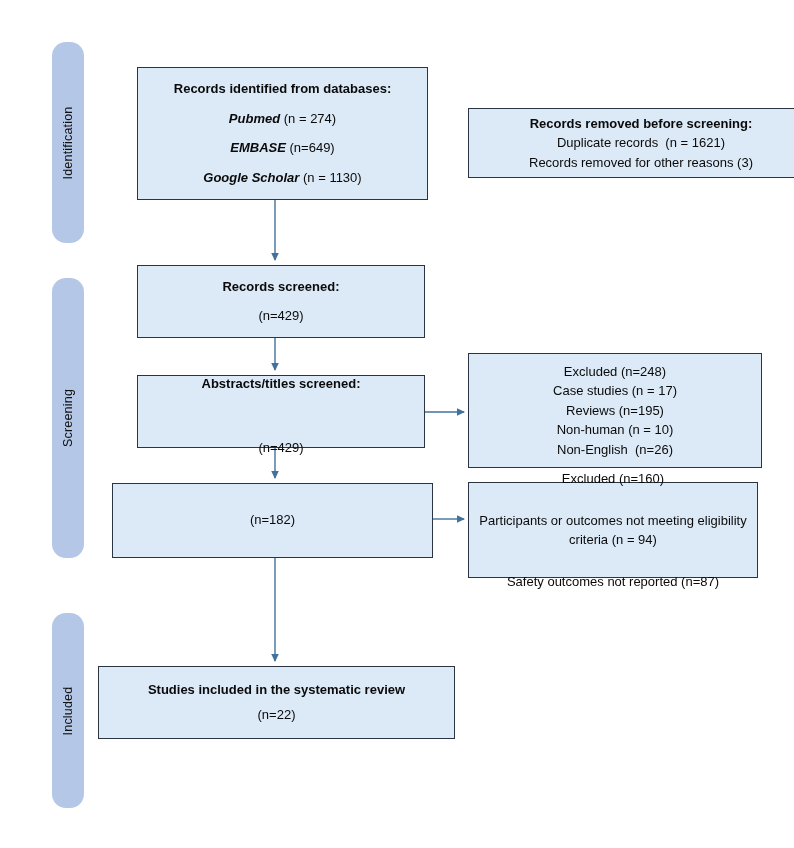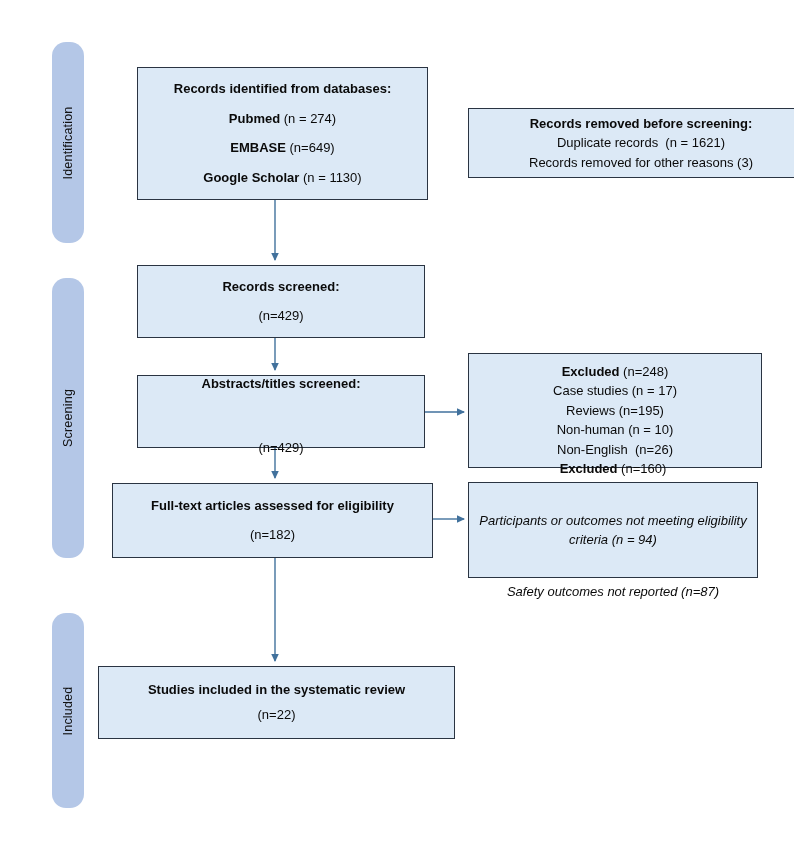--- a/index.html
+++ b/index.html
@@ -23,25 +23,25 @@
     transform:rotate(-90deg);white-space:nowrap;font-size:12.5px;color:#111;
     letter-spacing:0.2px;
   }
   .box{
     position:absolute;box-sizing:border-box;background:var(--box-fill);
     border:1.6px solid var(--box-border);
     display:flex;flex-direction:column;align-items:center;justify-content:space-evenly;
     text-align:center;font-size:13px;line-height:1.25;
   }
   .box-title{font-weight:bold;}
-  .inline-title{font-weight:bold;}
-  .db{font-weight:bold;}
+  .inline-title{font-weight:normal;}
+  .db{font-weight:bold;font-style:italic;}
   .side{justify-content:center;line-height:1.5;padding:2px 6px;}
   .tight{justify-content:center;gap:8px;}
-  .para{margin-top:12px;font-style:italic;}
+  .para{margin-top:2px;}
   .side-line{white-space:pre-wrap;}
   
   #box-identified{left:137px;top:67px;width:291px;height:133px;}
   #box-removed{left:468px;top:108px;width:346px;height:70px;}
   #box-screened{left:137px;top:265px;width:288px;height:73px;}
   #box-abstracts{left:137px;top:375px;width:288px;height:73px;gap:48px;}
   #box-excluded1{left:468px;top:353px;width:294px;height:115px;}
   #box-fulltext{left:112px;top:483px;width:321px;height:75px;}
   #box-excluded2{left:468px;top:482px;width:290px;height:96px;gap:20px;}
   #box-included{left:98px;top:666px;width:357px;height:73px;}
@@ -111,21 +111,20 @@
   <div>
     <span class="inline-title">Excluded</span><span> (n=248)</span>
   </div>
   <div class="side-line">Case studies (n = 17)</div>
   <div class="side-line">Reviews (n=195)</div>
   <div class="side-line">Non-human (n = 10)</div>
   <div class="side-line">Non-English  (n=26)</div>
 </div>
 
 <div class="box" id="box-fulltext">
-  <div class="box-title">Full-text articles assessed for eligibility</div>
   <div>(n=182)</div>
 </div>
 
 <div class="box side" id="box-excluded2">
   <div>
     <span class="inline-title">Excluded</span><span> (n=160)</span>
   </div>
   <div class="side-line para">Participants or outcomes not meeting eligibility criteria (n = 94)</div>
   <div class="side-line para">Safety outcomes not reported (n=87)</div>
 </div>

